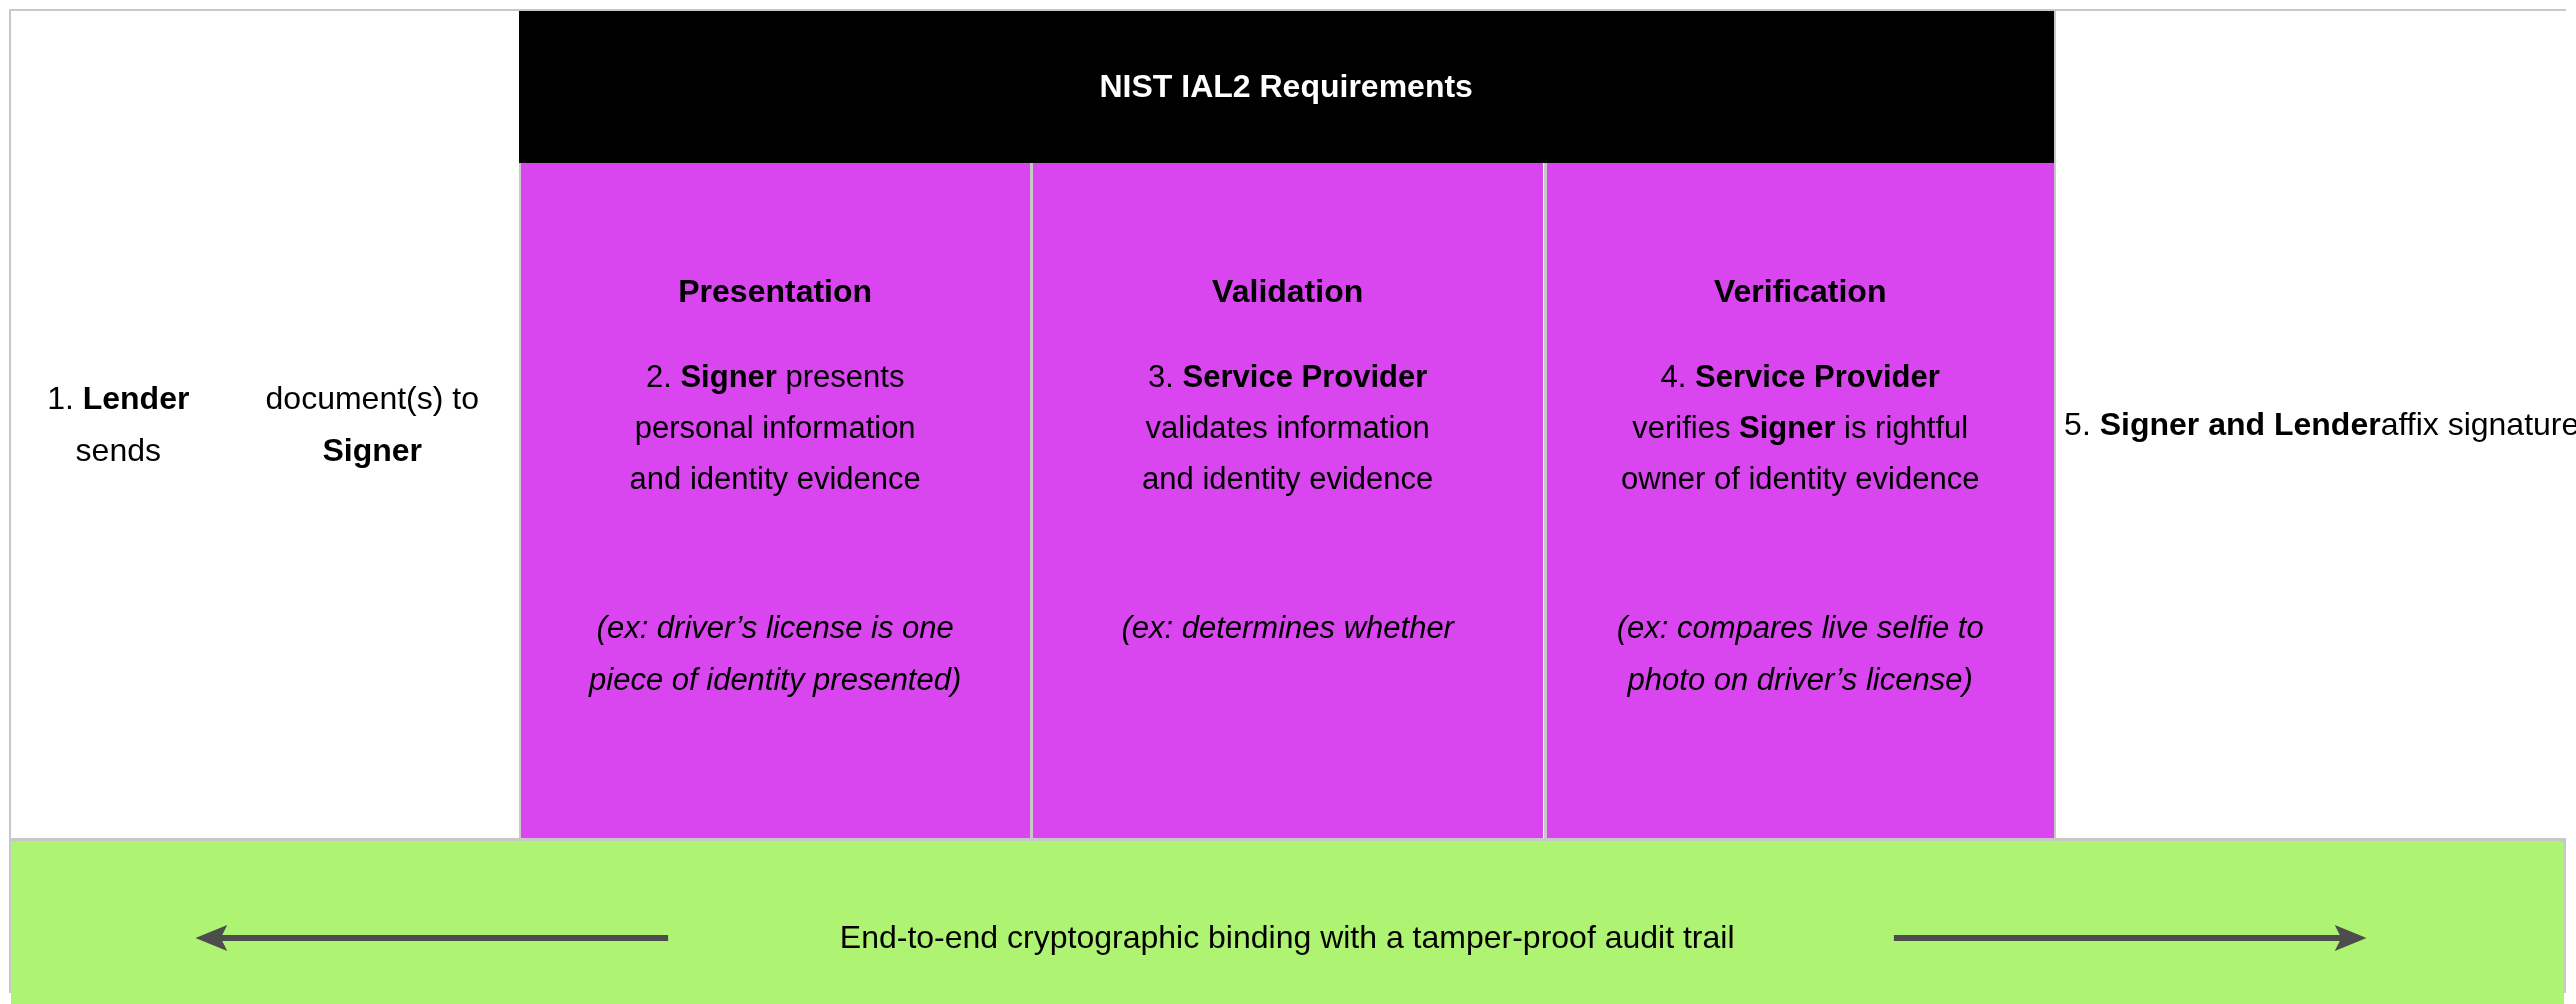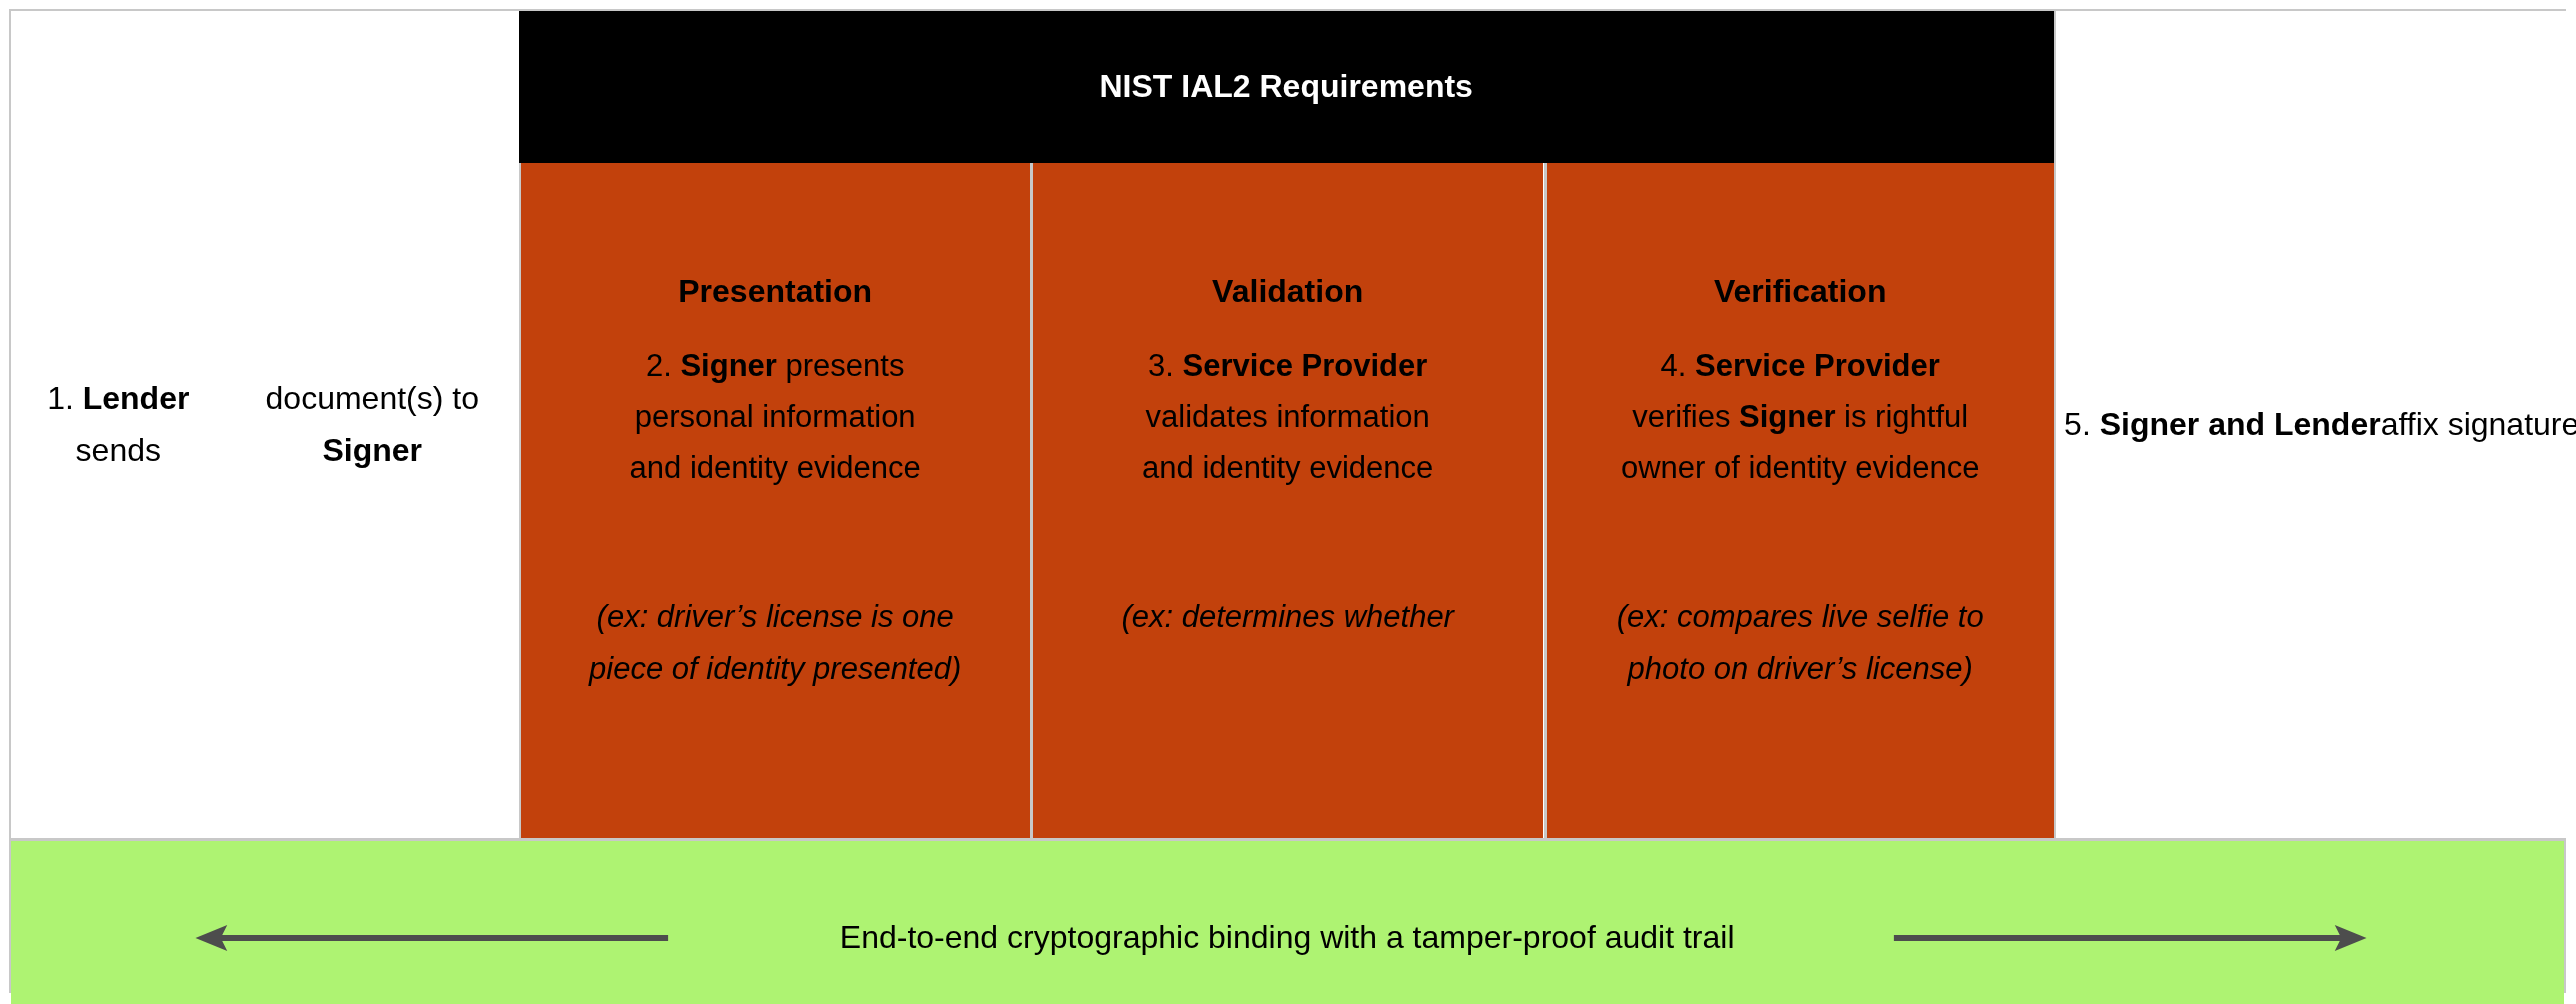--- a/index.html
+++ b/index.html
@@ -8,23 +8,23 @@
   .frame{position:absolute;left:8.7px;top:8.7px;width:2553px;height:980px;
          border:2.9px solid #c8c8c8;background:#ffffff;}
   .vdiv{position:absolute;top:0;width:2.9px;height:827px;background:#c8c8c8;}
   .hdiv{position:absolute;left:0;top:827px;width:2553px;height:2.9px;background:#c8c8c8;}
   .header-black{position:absolute;left:508px;top:0;width:1535px;height:152px;background:#000000;
                 color:#ffffff;display:flex;align-items:center;justify-content:center;
                 font-size:32px;font-weight:700;text-align:right;}
   .white-cell{position:absolute;top:0;height:827px;background:#ffffff;display:flex;
               flex-direction:row;align-items:center;justify-content:center;
               font-size:32px;line-height:52px;text-align:center;}
-  .col{position:absolute;top:152px;height:676px;background:#c2410c;text-align:center;}
+  .col{position:absolute;top:152px;height:676px;background:#d946ef;text-align:center;}
   .col-heading{margin-top:107px;font-size:32px;font-weight:700;line-height:43px;}
-  .col-body{margin-top:27px;font-size:31px;line-height:51px;}
+  .col-body{margin-top:38px;font-size:31px;line-height:51px;}
   .col-example{margin-top:98px;font-size:31px;font-style:italic;line-height:52px;}
   .banner{position:absolute;left:0;top:830px;width:2553px;height:194px;background:#aef372;
           display:flex;align-items:center;justify-content:center;font-size:32px;}
   .arrow{position:absolute;top:50%;transform:translateY(-50%);}
   .arrow svg{display:block;}
 </style>
 </head>
 <body>
 
 <div class="canvas">

